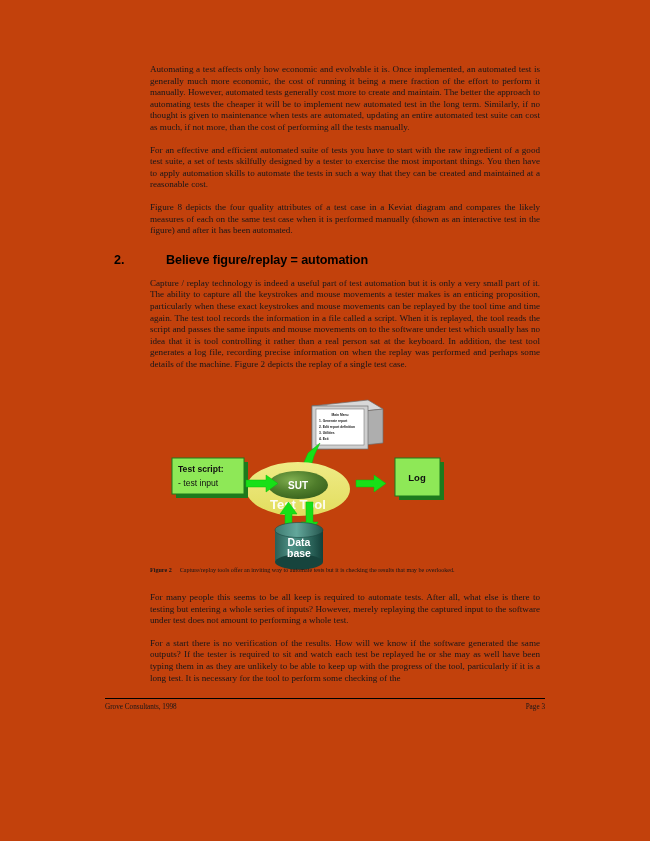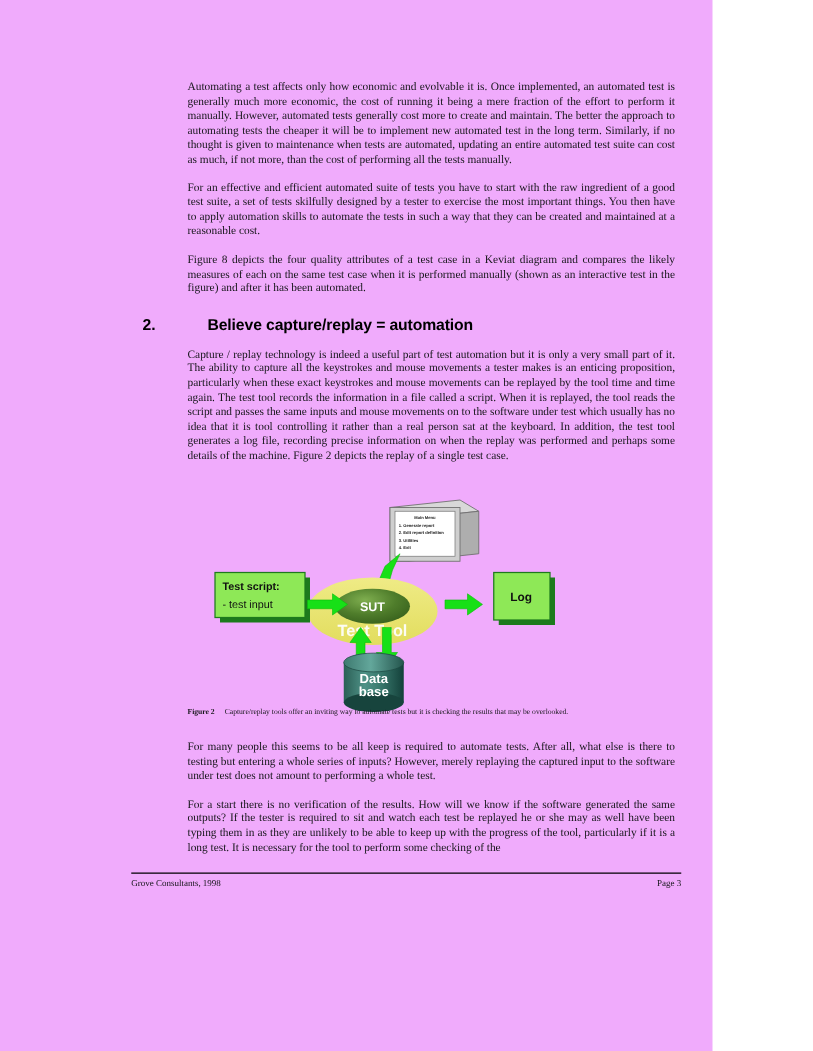--- a/index.html
+++ b/index.html
@@ -12,23 +12,23 @@
     height: 841px;
     position: relative;
     font-family: "Liberation Serif", serif;
     color: #000000;
     overflow: hidden;
   }
 
   .page {
     position: absolute;
     left: 0; top: 0;
-    width: 570px;
+    width: 650px;
     height: 841px;
-    background: #f0abfc;
+    background: #c2410c;
   }
 
   
   .content {
     position: absolute;
     left: 150px;
     top: 64px;
     width: 390px;
   }
 
@@ -109,21 +109,21 @@
 <div class="page">
 
   <div class="content">
 
     <p class="para">Automating a test affects only how economic and evolvable it is. Once implemented, an automated test is generally much more economic, the cost of running it being a mere fraction of the effort to perform it manually. However, automated tests generally cost more to create and maintain. The better the approach to automating tests the cheaper it will be to implement new automated test in the long term. Similarly, if no thought is given to maintenance when tests are automated, updating an entire automated test suite can cost as much, if not more, than the cost of performing all the tests manually.</p>
     <p class="para">For an effective and efficient automated suite of tests you have to start with the raw ingredient of a good test suite, a set of tests skilfully designed by a tester to exercise the most important things. You then have to apply automation skills to automate the tests in such a way that they can be created and maintained at a reasonable cost.</p>
     <p class="para">Figure 8 depicts the four quality attributes of a test case in a Keviat diagram and compares the likely measures of each on the same test case when it is performed manually (shown as an interactive test in the figure) and after it has been automated.</p>
 
     <div class="heading">
       <span class="num">2.</span>
-      <span class="txt">Believe capture/replay = automation</span>
+      <span class="txt">Believe figure/replay = automation</span>
     </div>
 
     <p class="para">Capture / replay technology is indeed a useful part of test automation but it is only a very small part of it. The ability to capture all the keystrokes and mouse movements a tester makes is an enticing proposition, particularly when these exact keystrokes and mouse movements can be replayed by the tool time and time again. The test tool records the information in a file called a script. When it is replayed, the tool reads the script and passes the same inputs and mouse movements on to the software under test which usually has no idea that it is tool controlling it rather than a real person sat at the keyboard. In addition, the test tool generates a log file, recording precise information on when the replay was performed and perhaps some details of the machine. Figure 2 depicts the replay of a single test case.</p>
   </div>
 
   <div class="figure-wrap">
 
     <svg class="figure-canvas" viewBox="0 0 390 172" xmlns="http://www.w3.org/2000/svg">
 
       <defs>

